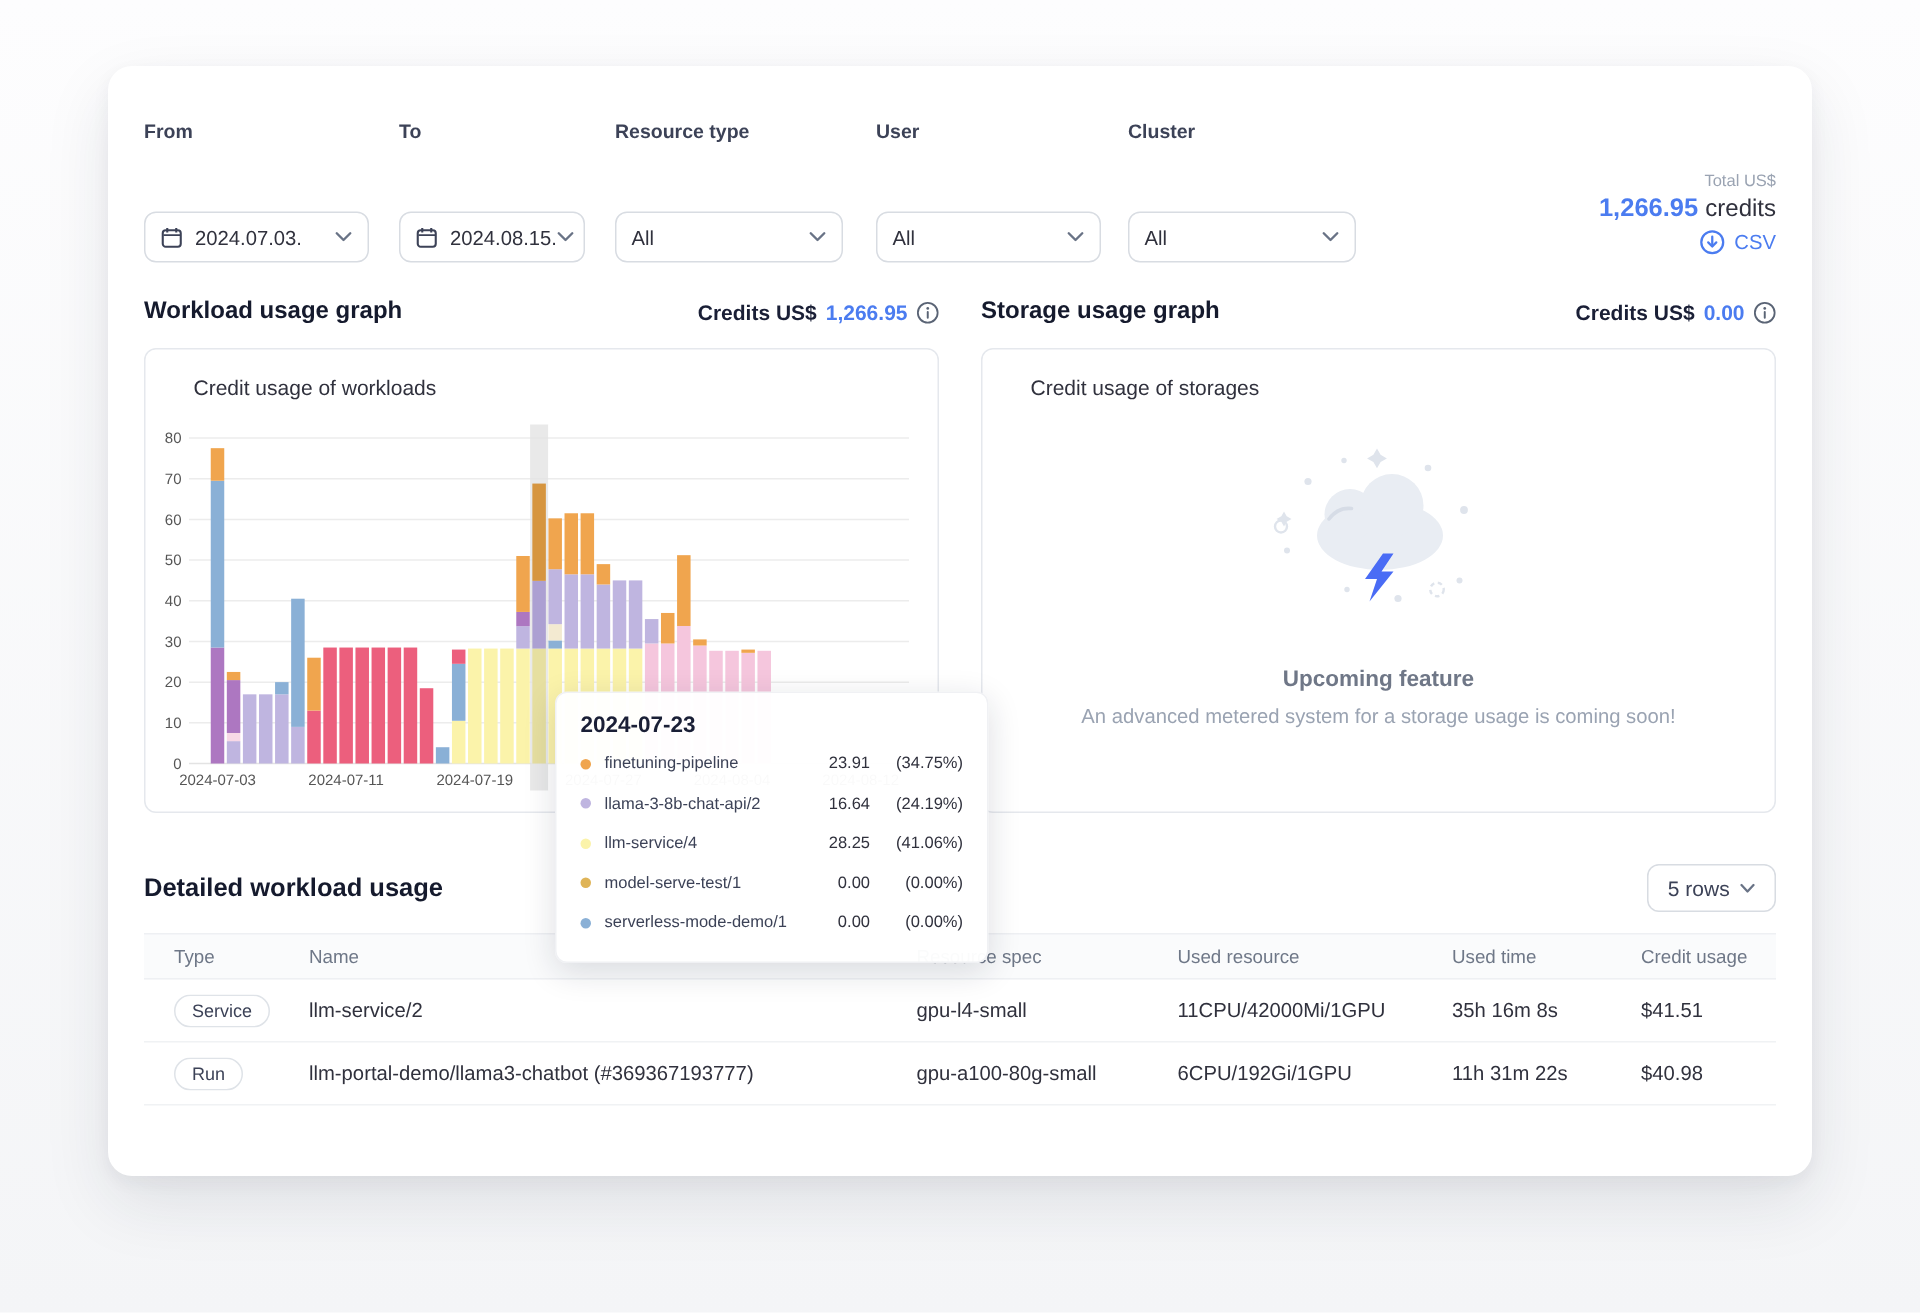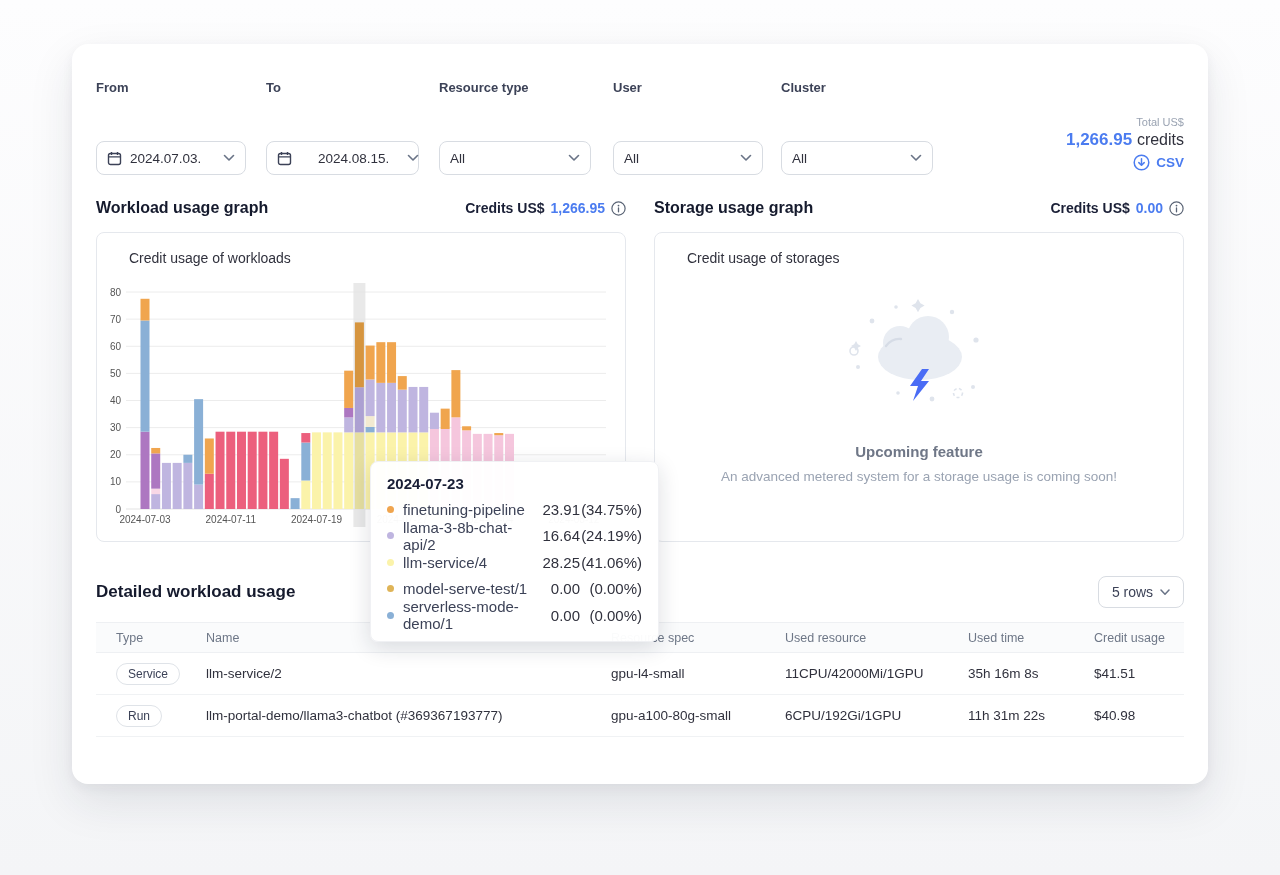--- a/index.html
+++ b/index.html
@@ -25,29 +25,29 @@
 
   
   .filters-row { display:flex; align-items:flex-end; padding:0 24px; margin-top:36px; }
   .filter { margin-right:20px; }
   .filter-label { font-size:13px; font-weight:700; color:#3c4257; margin-bottom:8px; }
   .filter-box {
     height:34px; border:1px solid #d8dce2; border-radius:8px; background:#fff;
     display:flex; align-items:center; padding:0 10px; cursor:pointer; font-size:13.5px; color:#30313d;margin-top:46px;
   }
   .filter-box .grow { flex:1; }
-  .w150{width:150px;} .w148{width:153px;gap:18px;} .w152{width:152px;}
+  .w150{width:150px;} .w148{width:124px;} .w152{width:152px;}
   .icon { display:inline-flex; align-items:center; justify-content:center; }
   .cal-icon { margin-right:8px; }
   .totals { margin-left:auto; text-align:right; }
   .totals-caption { font-size:11px; color:#9aa3b2; }
   .totals-amount { margin-top:2px; font-size:17px; }
   .totals-amount .num { color:#4b7cf0; font-weight:700; }
   .totals-amount .unit { color:#30313d; font-weight:400; font-size:16px; }
-  .csv-link { margin-top:4px; display:inline-flex; align-items:center; gap:6px; color:#4b7cf0; font-weight:700; font-size:13.5px; cursor:pointer; }
+  .csv-link { margin-top:4px; display:inline-flex; align-items:center; gap:6px; color:#4b7cf0; font-weight:400; font-size:13.5px; cursor:pointer; }
 
   
   .graphs-row { display:flex; gap:28px; padding:0 24px; margin-top:24px; }
   .graph-col { width:532px; }
   .graph-col-head { display:flex; align-items:center; justify-content:space-between; margin-bottom:15px; }
   .section-title { font-size:16px; font-weight:700; color:#151a2d; }
   .credits-line { display:flex; align-items:center; gap:6px; font-size:14px; color:#1a1f36; font-weight:600; }
   .credits-line .val { color:#4b7cf0; font-weight:600; }
   .panel { position:relative; height:310px; border:1px solid #e5e8ed; border-radius:8px; background:#fff; }
   .panel-title { position:absolute; top:17px; left:32px; font-size:14px; font-weight:500; color:#30313d; }
@@ -73,21 +73,21 @@
   .type-pill { display:inline-block; border:1px solid #dfe3e8; border-radius:999px; padding:3px 11px; font-size:12px; color:#3c4257; background:#fff; }
 
   
   .chart-tooltip {
     position:absolute; left:298px; top:417px; width:289px; z-index:30;
     background:rgba(255,255,255,0.97); border:1px solid #f0f1f4; border-radius:8px;
     box-shadow:0 6px 22px rgba(20,30,50,0.14);
     padding:13px 16px 12px 16px;
   }
   .tt-title { font-size:15px; font-weight:700; color:#1a1f36; margin-bottom:4px; }
-  .tt-row { display:flex; align-items:center; height:26.5px; font-size:15px; }
+  .tt-row { display:flex; align-items:center; height:26.5px; font-size:11px; }
   .tt-dot { width:7px; height:7px; border-radius:50%; margin-right:9px; flex:none; }
   .tt-name { flex:1; color:#3c4257; }
   .tt-val { width:42px; text-align:right; color:#30313d; }
   .tt-pct { width:62px; text-align:right; color:#30313d; }
 </style>
 </head>
 <body>
 
 <div class="card">
 

